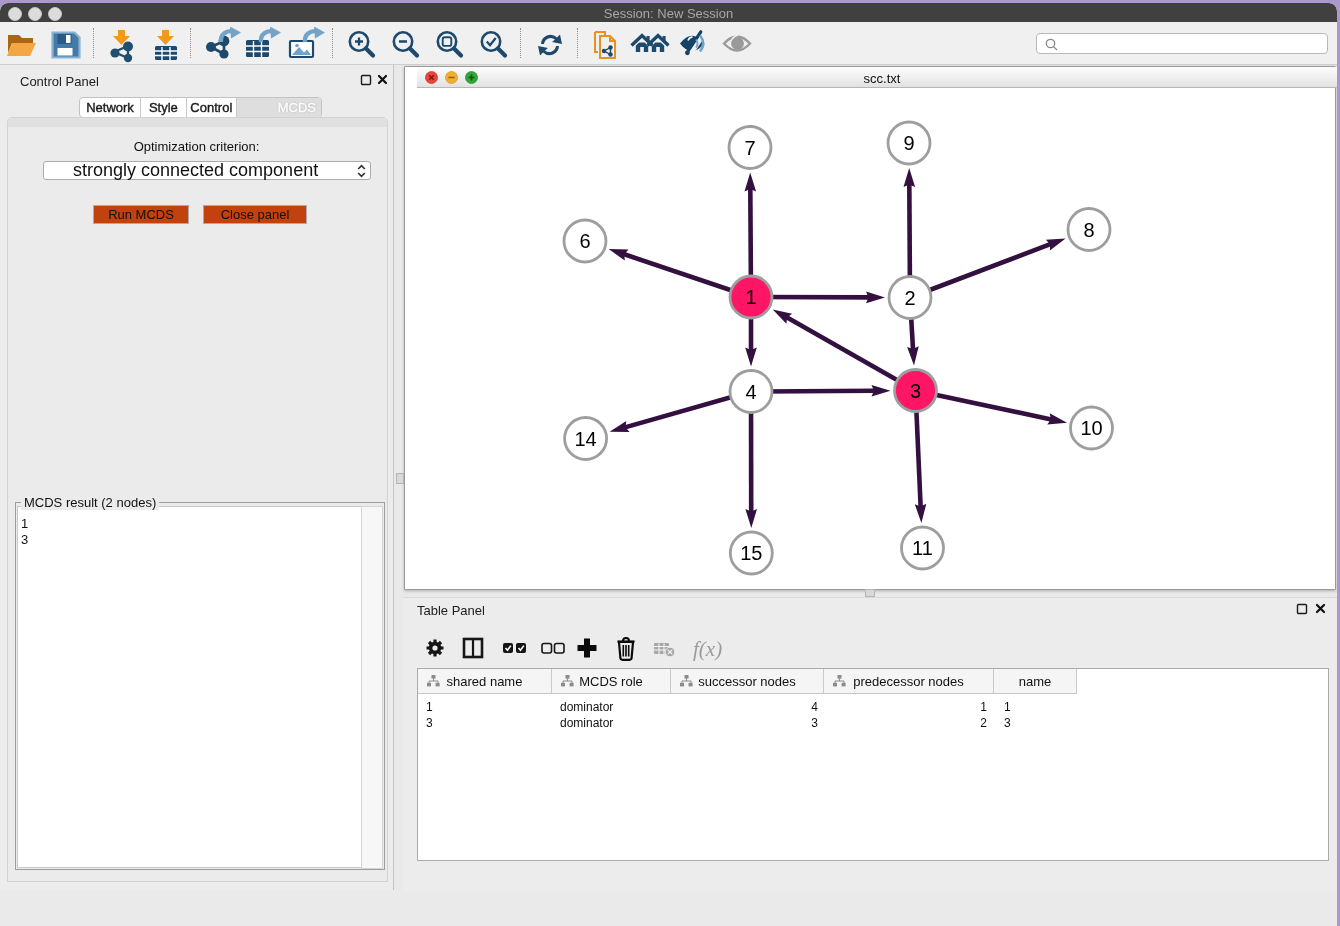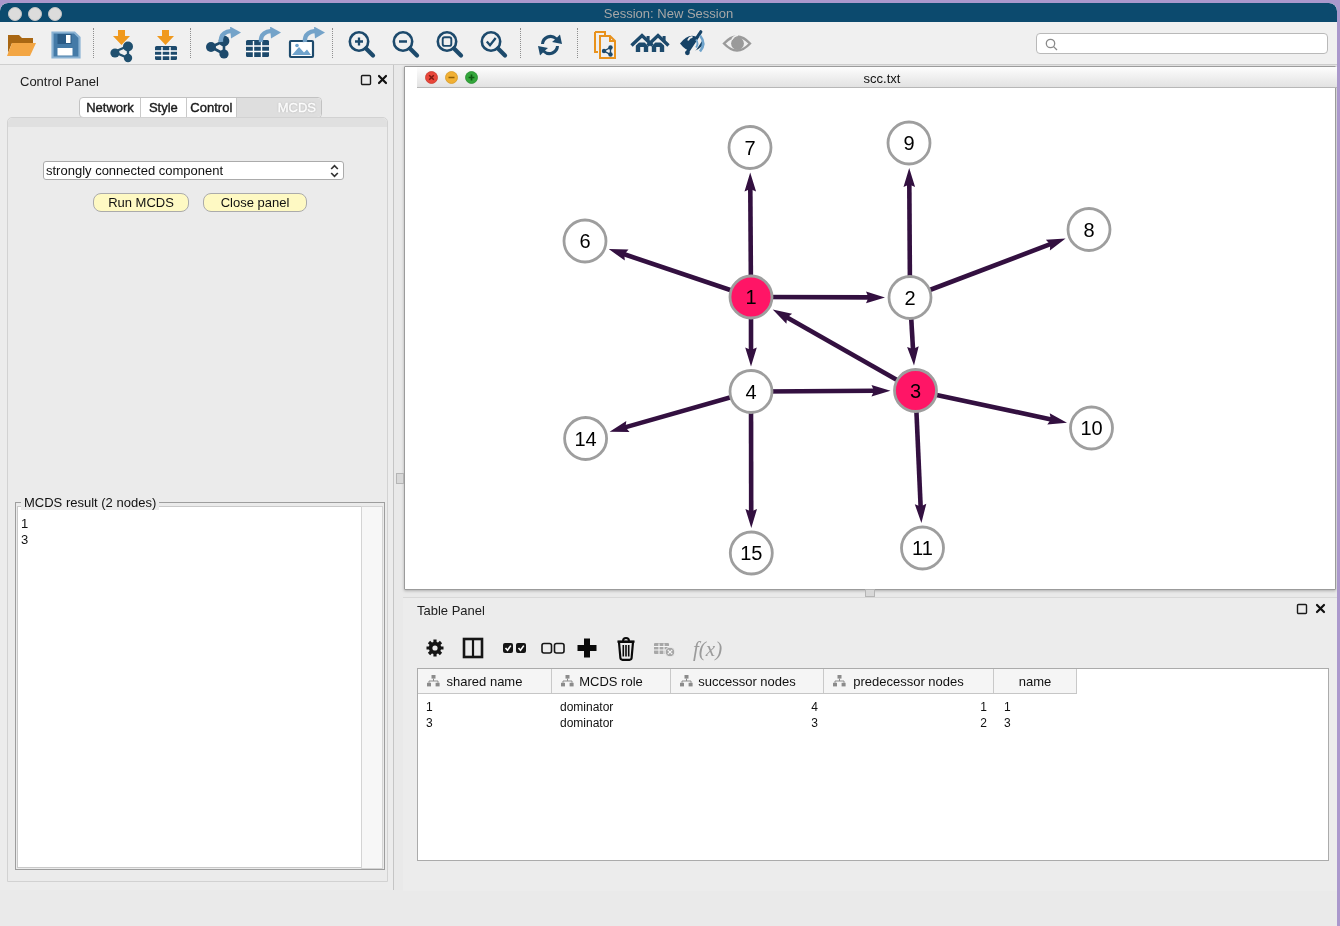--- a/index.html
+++ b/index.html
@@ -1,36 +1,36 @@
 <!DOCTYPE html>
 <html><head><meta charset="utf-8">
 <style>
 html,body{margin:0;padding:0;}
 body{width:1340px;height:926px;background:#ab98cc;font-family:"Liberation Sans",sans-serif;position:relative;overflow:hidden;-webkit-font-smoothing:antialiased;}
 .abs{position:absolute;}
 .app{left:0;top:3px;width:1337px;height:923px;background:#eaeaea;border-radius:8px 8px 0 0;overflow:hidden;}
-.titlebar{left:0;top:0;width:1337px;height:19px;background:#0c4a6e;border-radius:8px 8px 0 0;}
+.titlebar{left:0;top:0;width:1337px;height:19px;background:#404040;border-radius:8px 8px 0 0;}
 .tl{width:12px;height:12px;border-radius:50%;background:#dcdcdc;border:1px solid #c3c3c3;top:4px;}
 .wtitle{top:3px;left:0;width:1337px;text-align:center;font-size:13px;color:#a7a7a7;}
 .toolbar{left:0;top:19px;width:1337px;height:42px;background:#f0f0f0;border-bottom:1px solid #cfcfcf;}
 .tsep{top:6px;height:30px;width:0;border-left:1px dotted #8f8f8f;}
 .searchbox{left:1036px;top:11px;width:290px;height:19px;background:#fff;border:1px solid #b9b9b9;border-radius:4px;}
 .mainbg{left:0;top:62px;width:1337px;height:825px;background:#e9e9e9;}
 .statusbar{left:0;top:887px;width:1337px;height:36px;background:#ededed;border-top:1px solid #c2c2c2;}
 
 .cpanel{left:0;top:62px;width:393px;height:825px;background:#ececec;border-right:1px solid #c5c5c5;}
 .cphead{left:20px;top:9px;font-size:13px;color:#202020;}
 .tabs{left:79px;top:32px;width:241px;height:19px;background:#fff;border:1px solid #c2c2c2;border-radius:4px;display:flex;}
 .tab{height:19px;line-height:19px;text-align:center;font-size:13px;-webkit-text-stroke:0.4px #1c1c1c;color:#1c1c1c;border-right:1px solid #c9c9c9;}
 .tabsel{background:#dedede;color:#fdfdfd;-webkit-text-stroke:0.4px #fdfdfd;text-shadow:0 0 2px #9a9a9a;border-right:none;border-radius:0 4px 4px 0;padding-left:36px;}
 .cpinner{left:7px;top:52px;width:379px;height:763px;background:#ebebeb;border:1px solid #d2d2d2;border-radius:5px 5px 0 0;}
 .cpinner:before{content:"";position:absolute;left:0;top:0;width:100%;height:9px;background:#e0e0e0;border-radius:5px 5px 0 0;}
 .optlabel{left:0;top:74px;width:100%;text-align:center;font-size:13px;color:#111;}
-.combo{left:43px;top:96px;width:297px;height:17px;background:#fff;border:1px solid #ababab;border-radius:3px;font-size:13px;color:#111;line-height:17px;padding-left:2px;}
-.btn{height:17px;background:#fef9c3;border:1px solid #ababab;border-radius:8px;font-size:13px;color:#111;text-align:center;line-height:17px;top:128px;}
+.combo{left:43px;top:96px;width:297px;height:17px;background:#fff;border:1px solid #ababab;border-radius:3px;font-size:18px;color:#111;line-height:17px;padding-left:29px;}
+.btn{height:17px;background:#c2410c;border:1px solid #ababab;border-radius:0;font-size:13px;color:#111;text-align:center;line-height:17px;top:140px;}
 .mcdsbox{left:15px;top:437px;width:368px;height:366px;border:1px solid #9d9d9d;background:#ebebeb;}
 .mcdsarea{left:17px;top:441px;width:344px;height:360px;background:#fff;border:1px solid #c9c9c9;border-right:none;}
 .mcdslab{left:21px;top:430px;background:#ebebeb;padding:0 3px;font-size:13px;color:#111;text-align:center;}
 .mcdstext{left:21px;top:451px;font-size:13px;color:#111;line-height:16px;}
 .mcdsscroll{left:361px;top:441px;width:20px;height:361px;background:#f7f7f7;border:1px solid #d4d4d4;}
 
 .netwin{left:404px;top:63px;width:930px;height:522px;background:#fff;border:1px solid #9b9b9b;border-radius:1px;box-shadow:0 1px 3px rgba(0,0,0,0.25);}
 .nettitle{left:0;top:0;width:100%;height:20px;background:linear-gradient(#fdfdfd,#e2e2e2);border-bottom:1px solid #b7b7b7;margin-left:12px;}
 .netname{top:4px;left:0;width:100%;text-align:center;font-size:13px;color:#111;}
 
@@ -189,20 +189,21 @@
         <rect x="1.5" y="1.5" width="9" height="9" fill="none" stroke="#1a1a1a" stroke-width="1.4" rx="1"></rect>
         <path d="M19 2 L26 9 M26 2 L19 9" stroke="#111" stroke-width="2.2" stroke-linecap="round"></path>
       </svg>
   <div class="abs tabs">
    <div class="tab" style="width:71px;">Network</div>
    <div class="tab" style="width:53px;">Style</div>
    <div class="tab" style="width:58px;">Control</div>
    <div class="tab tabsel" style="width:57px;">MCDS</div>
   </div>
   <div class="abs cpinner"></div>
+  <div class="abs optlabel">Optimization criterion:</div>
   <div class="abs combo">strongly connected component
     <svg width="11" height="14" style="position:absolute;right:3px;top:1.5px" viewBox="0 0 11 14">
           <path d="M2.2 5 L5.5 1.6 L8.8 5" fill="none" stroke="#333" stroke-width="1.7"></path>
           <path d="M2.2 9 L5.5 12.4 L8.8 9" fill="none" stroke="#333" stroke-width="1.7"></path>
         </svg>
   </div>
   <div class="abs btn" style="left:93px;width:94px;">Run MCDS</div>
   <div class="abs btn" style="left:203px;width:102px;">Close panel</div>
   <div class="abs mcdsbox"></div>
   <div class="abs mcdsarea"></div>

